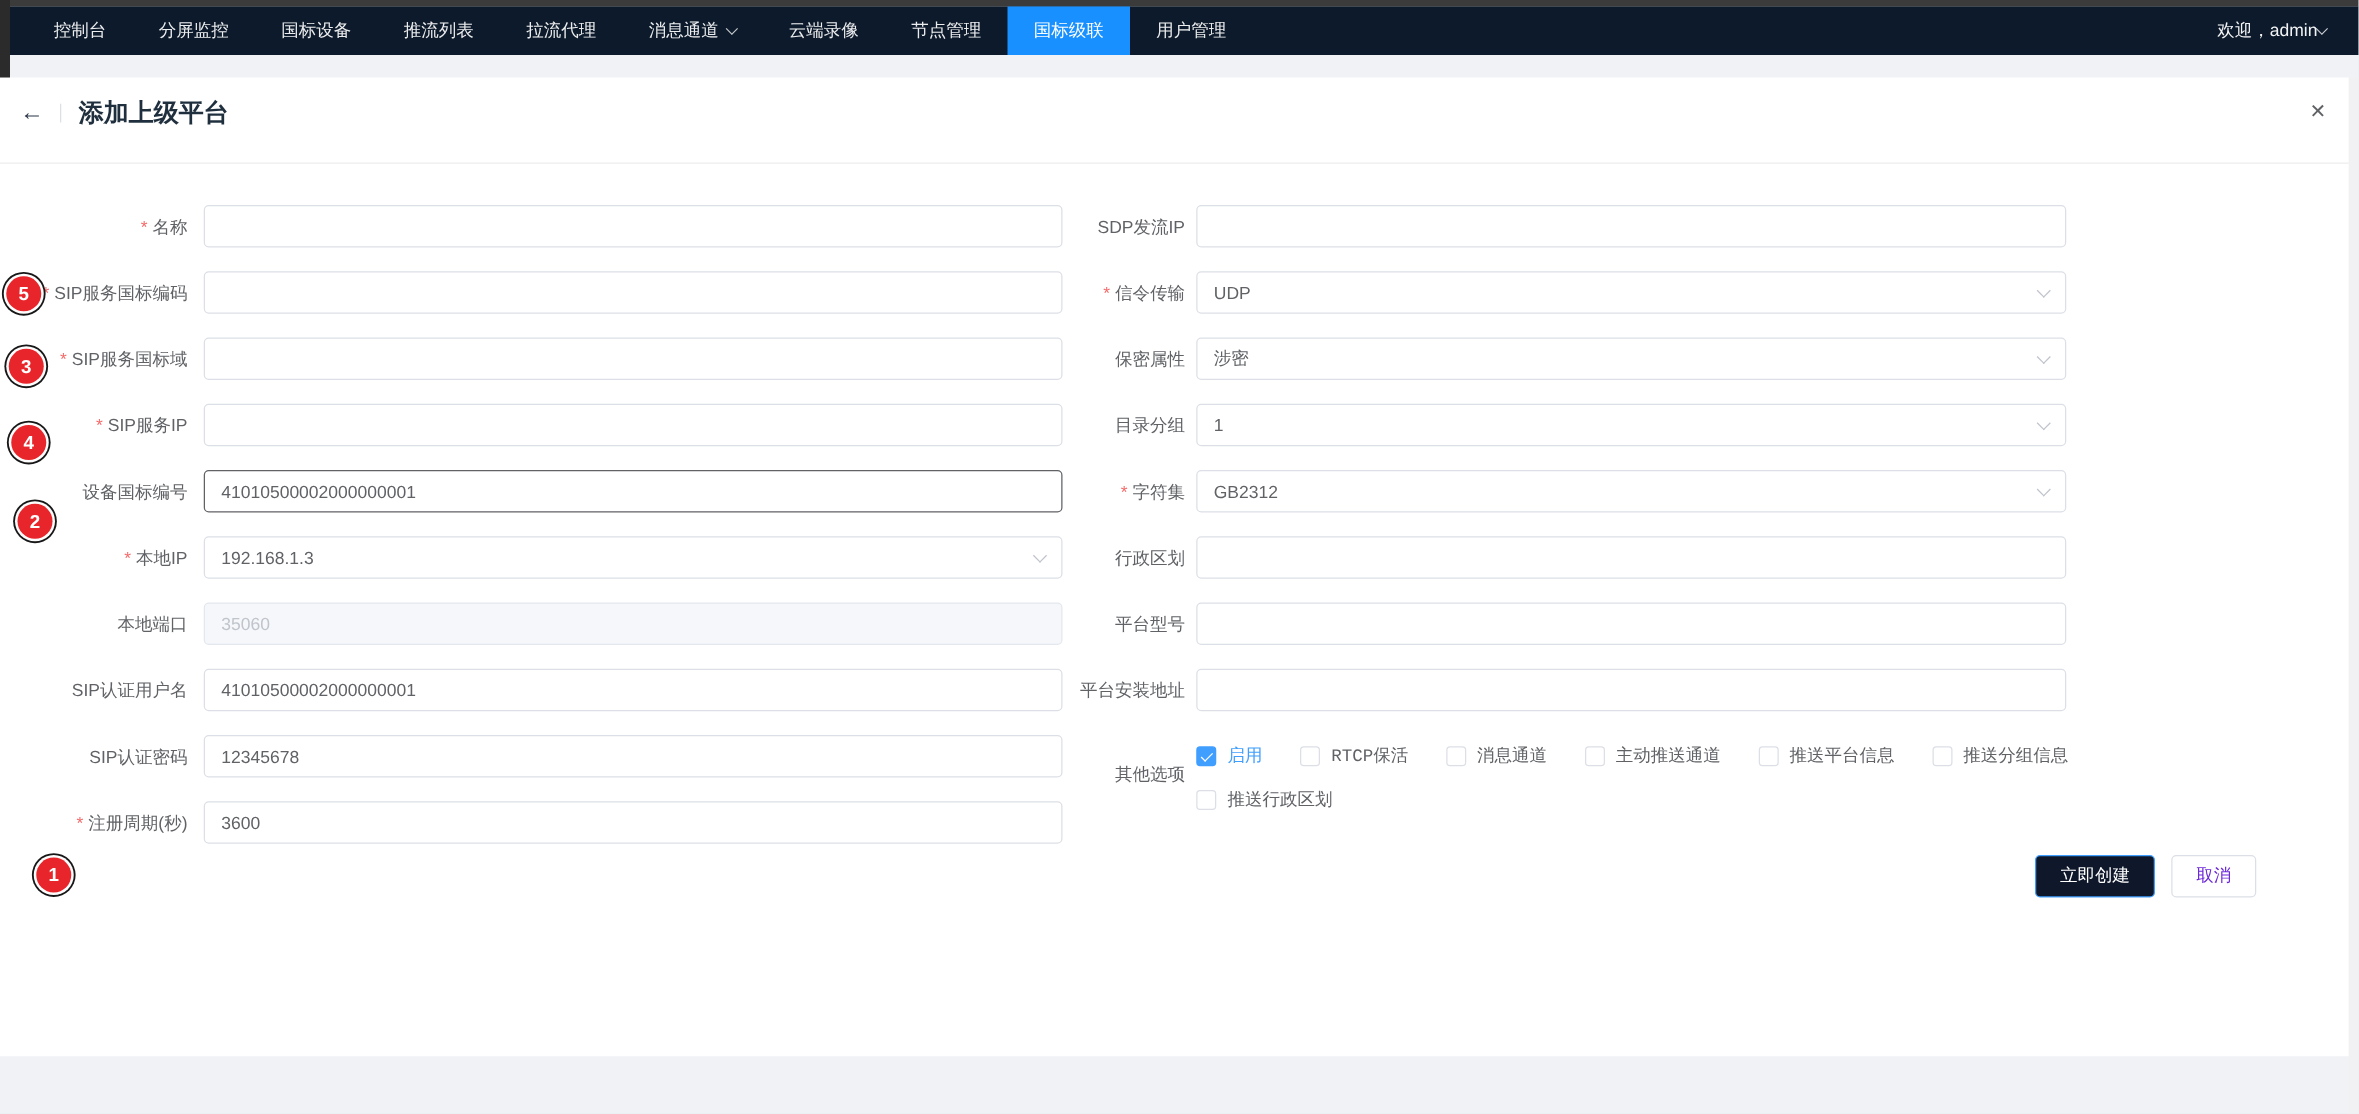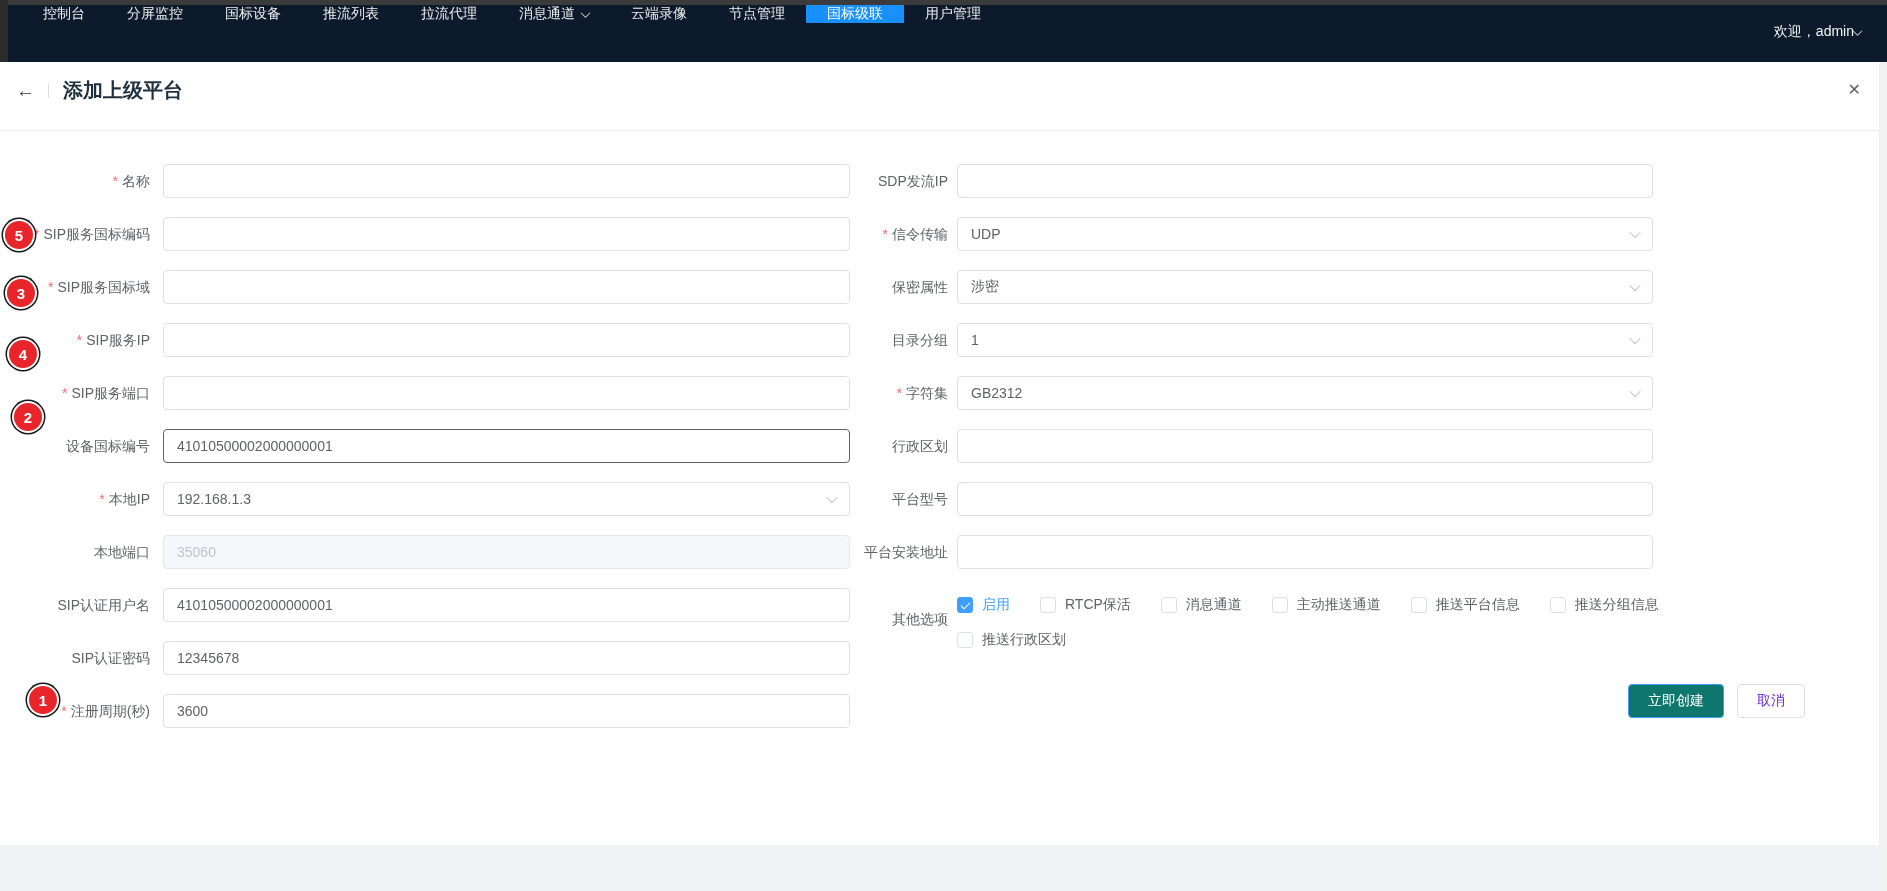--- a/index.html
+++ b/index.html
@@ -5,21 +5,21 @@
   * { margin:0; padding:0; box-sizing:border-box; }
   html,body { background:#e9ebee; }
   body { font-family:"Liberation Sans","DejaVu Sans",sans-serif; }
   .screen { position:relative; width:1887px; height:891px; background:#f0f2f5; overflow:hidden; }
 
   
   .top-strip { position:absolute; top:0; left:0; right:0; height:5px; background:#3b3b3b; z-index:6; }
   .left-strip { position:absolute; top:0; left:0; width:8px; height:62px; background:#2b2b2b; z-index:6; }
 
   
-  nav { position:absolute; top:5px; left:0; right:0; height:57px; background:#0c1a2b; display:flex; align-items:stretch; color:#fff; padding-left:22px; z-index:5;flex-direction:column; }
+  nav { position:absolute; top:5px; left:0; right:0; height:39px; background:#0c1a2b; display:flex; align-items:stretch; color:#fff; padding-left:22px; z-index:5; }
   .nav-tabs { display:flex; align-items:stretch; }
   .tab { display:flex; align-items:center; gap:7px; padding:0 21px; font-size:14px; color:rgba(255,255,255,.92); cursor:pointer; white-space:nowrap; }
   .tab.active { background:#1890ff; color:#fff; }
   .chev { display:inline-block; width:8px; height:8px; border-right:1.4px solid #c0c4cc; border-bottom:1.4px solid #c0c4cc; transform:rotate(45deg) translate(-1px,-1px); }
   .chev.lite { border-color:rgba(255,255,255,.75); width:7px; height:7px; }
   .nav-user { margin-left:auto; display:flex; align-items:center; padding-right:26px; font-size:14px; color:rgba(255,255,255,.95); cursor:pointer; }
 
   
   .content { position:absolute; top:62px; left:0; width:1879px; height:783px; background:#fff; }
   .page-header { height:69px; border-bottom:1px solid #ededed; display:flex; align-items:center; padding:0 18px 12px 16px; }
@@ -43,30 +43,30 @@
   .ctrl.select { cursor:pointer; }
   .ctrl.select .chev { margin-left:auto; }
   .ctrl.disabled { background:#f5f7fa; border-color:#e4e7ed; color:#c0c4cc; cursor:not-allowed; }
   .ctrl.focused { border-color:#606266; }
 
   
   .opt-block { display:flex; margin-bottom:0; }
   .opt-rows { display:flex; flex-direction:column; }
   .cb-row { display:flex; align-items:center; height:34px; }
   .cb-row.second { height:20px; margin-top:8px; }
-  .cb { display:flex; align-items:center; gap:9px; margin-right:30px; font-size:14px; color:#606266; cursor:pointer; white-space:nowrap; }
+  .cb { display:flex; align-items:center; gap:9px; margin-right:30px; font-size:14px; color:#606266; cursor:pointer; white-space:nowrap;font-family:Liberation Mono, monospace; }
   .cb-box { width:16px; height:16px; border:1px solid #dcdfe6; border-radius:3px; background:#fff; flex:none; }
   .cb-box.checked { background:#409eff; border-color:#409eff; position:relative; }
   .cb-box.checked::after { content:""; position:absolute; left:4.5px; top:1.5px; width:4px; height:8px; border-right:1.6px solid #fff; border-bottom:1.6px solid #fff; transform:rotate(45deg); }
   .cb.checked .cb-label { color:#409eff; }
 
   
   .btn-row { display:flex; justify-content:flex-end; gap:13px; margin-top:34px; }
   .btn { height:34px; border-radius:4px; font-size:14px; padding:0 19px; cursor:pointer; font-family:inherit; }
-  .btn-primary { background:#0f766e; border:1px solid #409eff; color:#fff; }
+  .btn-primary { background:#0f172a; border:1px solid #409eff; color:#fff; }
   .btn-default { background:#fff; border:1px solid #dcdfe6; color:#6d28d9; }
 
   
   .marker { position:absolute; width:28px; height:28px; border-radius:50%; background:#e8252a; color:#fff; font-weight:bold; font-size:15px; display:flex; align-items:center; justify-content:center; box-shadow:0 0 0 2px #fdfdfd, 0 0 0 3.5px #171717; z-index:20; }
 
   
   .scrollbar { position:absolute; top:62px; right:0; width:8px; height:829px; background:#f1f1f3; }
 </style>
 </head>
 <body>
@@ -138,26 +138,20 @@
             </div>
           </div>
           <div class="form-row">
             <label class="lbl"><span class="req">*</span>SIP服务国标域</label>
             <div class="ctrl">
               <span class="val"></span>
             </div>
           </div>
           <div class="form-row">
             <label class="lbl"><span class="req">*</span>SIP服务IP</label>
-            <div class="ctrl">
-              <span class="val"></span>
-            </div>
-          </div>
-          <div class="form-row">
-            <label class="lbl"><span class="req">*</span>SIP服务端口</label>
             <div class="ctrl">
               <span class="val"></span>
             </div>
           </div>
           <div class="form-row">
             <label class="lbl">设备国标编号</label>
             <div class="ctrl focused">
               <span class="val">41010500002000000001</span>
             </div>
           </div>

